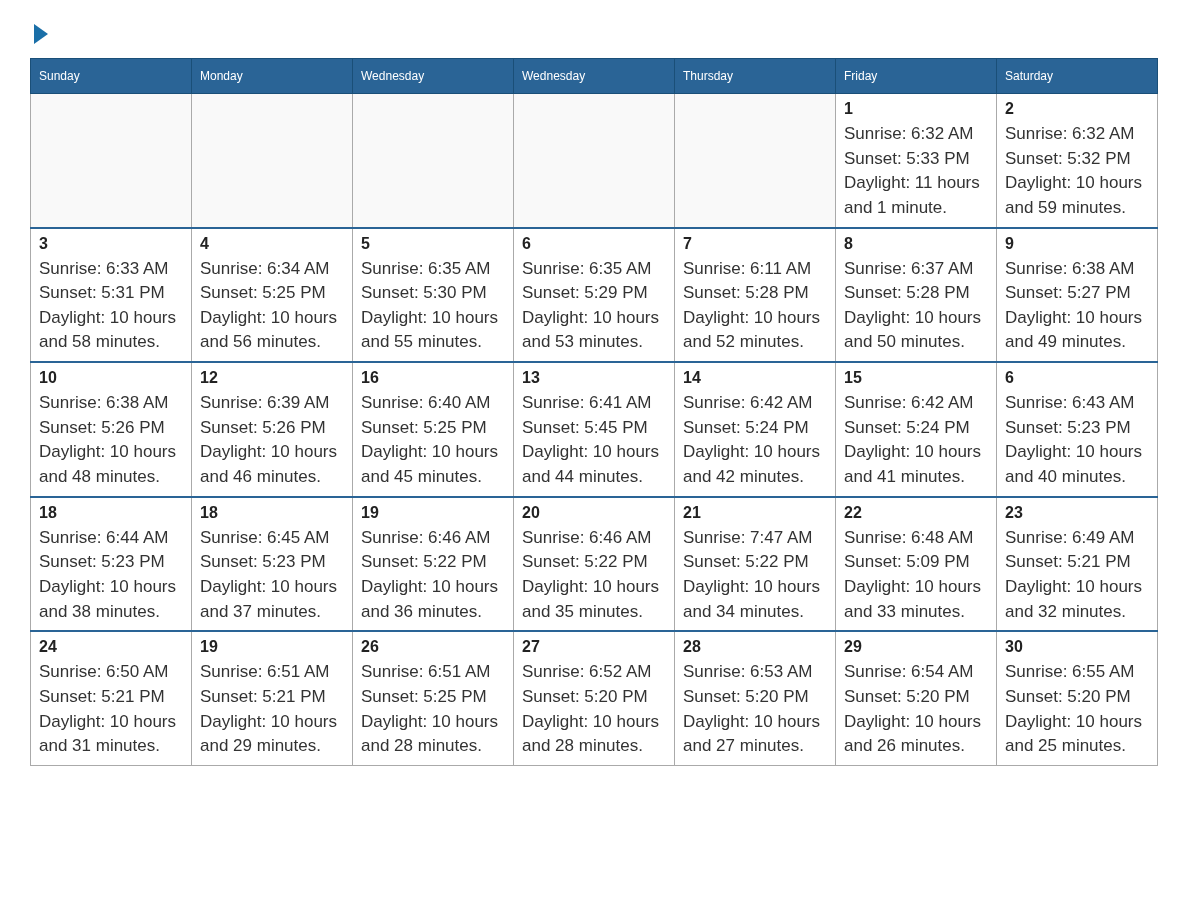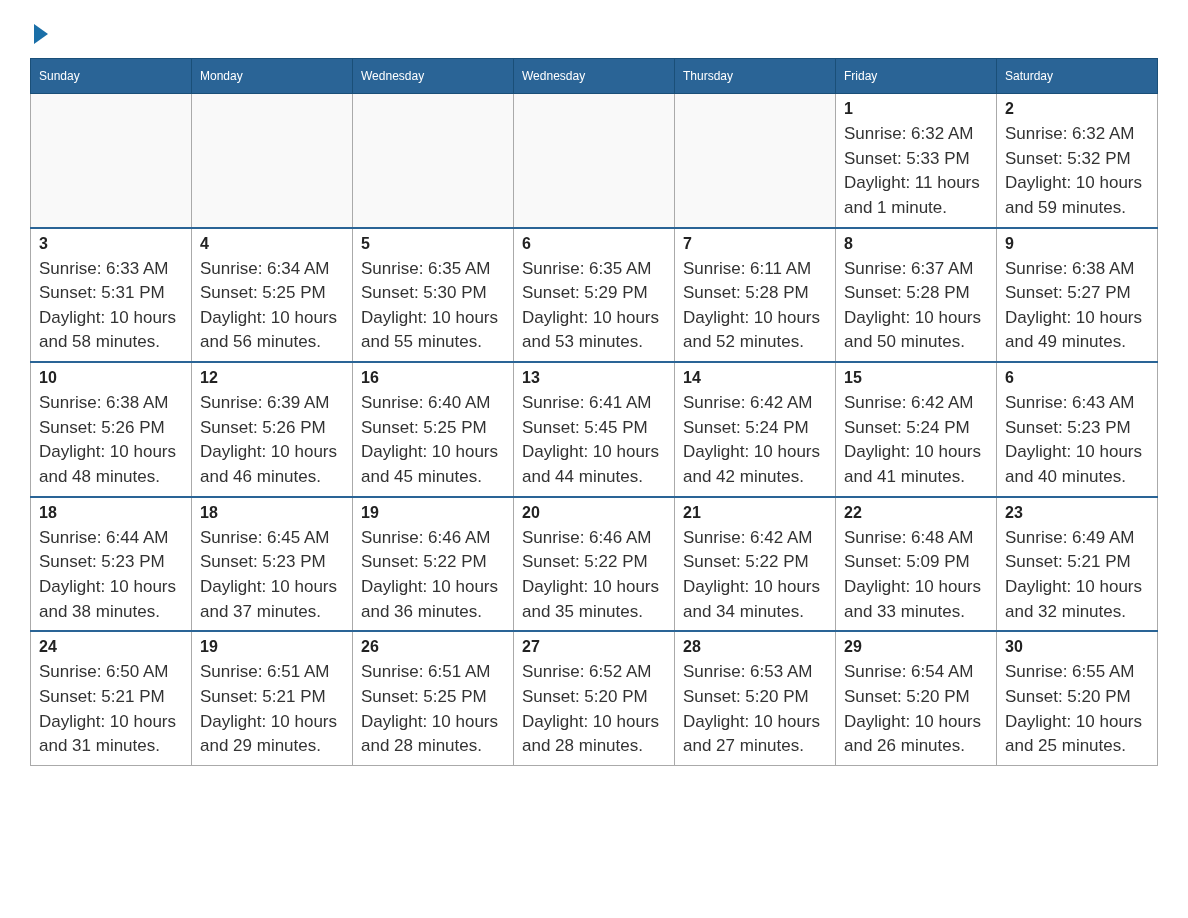--- a/index.html
+++ b/index.html
@@ -277,21 +277,21 @@
         </td>
         <td>
           <span class="day-num">20</span>
           <div class="day-info">Sunrise: 6:46 AM
 Sunset: 5:22 PM
 Daylight: 10 hours
 and 35 minutes.</div>
         </td>
         <td>
           <span class="day-num">21</span>
-          <div class="day-info">Sunrise: 6:42 AM
+          <div class="day-info">Sunrise: 7:47 AM
 Sunset: 5:22 PM
 Daylight: 10 hours
 and 34 minutes.</div>
         </td>
         <td>
           <span class="day-num">22</span>
           <div class="day-info">Sunrise: 6:48 AM
 Sunset: 5:09 PM
 Daylight: 10 hours
 and 33 minutes.</div>

